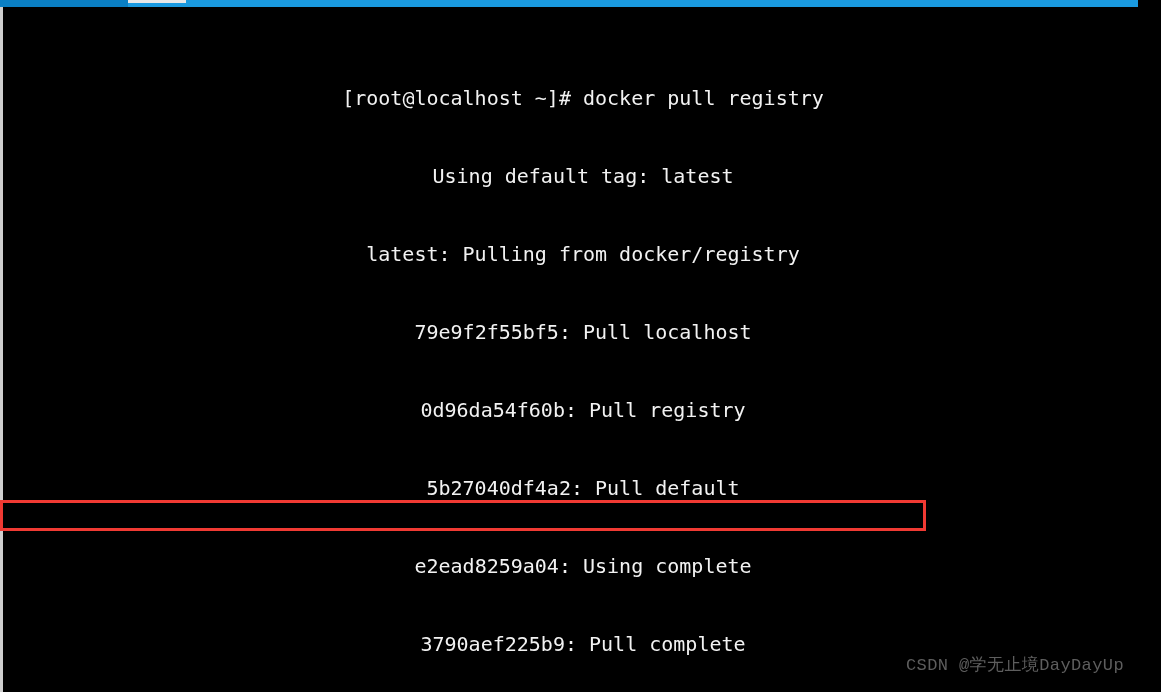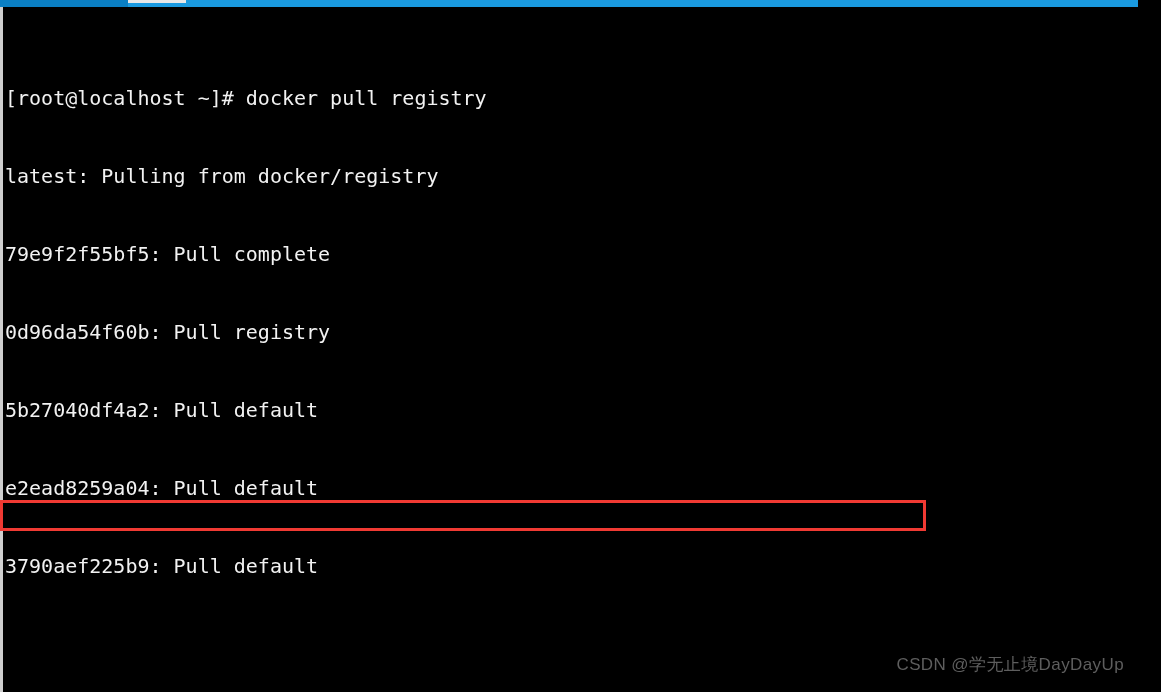--- a/index.html
+++ b/index.html
@@ -7,20 +7,21 @@
     padding: 0;
     background: #000000;
   }
   #screen {
     position: relative;
     width: 1138px;
     height: 692px;
     background: #000000;
     overflow: hidden;
     font-family: "DejaVu Sans Mono", "Liberation Mono", monospace;
+    text-align: center;
   }
   
   #topbar {
     position: absolute;
     top: 0; left: 0;
     width: 1161px;
     height: 7px;
     background: #1a9ae0;
   }
   #topbar-left {
@@ -85,47 +86,48 @@
     box-sizing: border-box;
     pointer-events: none;
   }
 
   
   #watermark {
     position: absolute;
     right: 14px;
     bottom: 16px;
     color: #5e5e5e;
-    font-family: Liberation Sans, sans-serif;
+    font-family: Liberation Mono, monospace;
     font-size: 17px;
     letter-spacing: 0.4px;
     white-space: pre;
   }
 </style>
 </head>
 <body>
 
 <div id="screen">
 
   <div id="topbar">
     <div id="topbar-left"></div>
     <div id="topbar-tabgap"></div>
   </div>
   <div id="left-border"></div>
   <div id="left-border-inner"></div>
 
   <div id="terminal">
 
     <div class="line">[root@localhost ~]# docker pull registry</div>
+    <div class="line">Using default tag: latest</div>
     <div class="line">latest: Pulling from docker/registry</div>
-    <div class="line">79e9f2f55bf5: Pull complete</div>
+    <div class="line">79e9f2f55bf5: Pull localhost</div>
     <div class="line">0d96da54f60b: Pull registry</div>
     <div class="line">5b27040df4a2: Pull default</div>
-    <div class="line">e2ead8259a04: Pull default</div>
-    <div class="line">3790aef225b9: Pull default</div>
+    <div class="line">e2ead8259a04: Using complete</div>
+    <div class="line">3790aef225b9: Pull complete</div>
     
     
     
 
     
 
     
 
     
     

